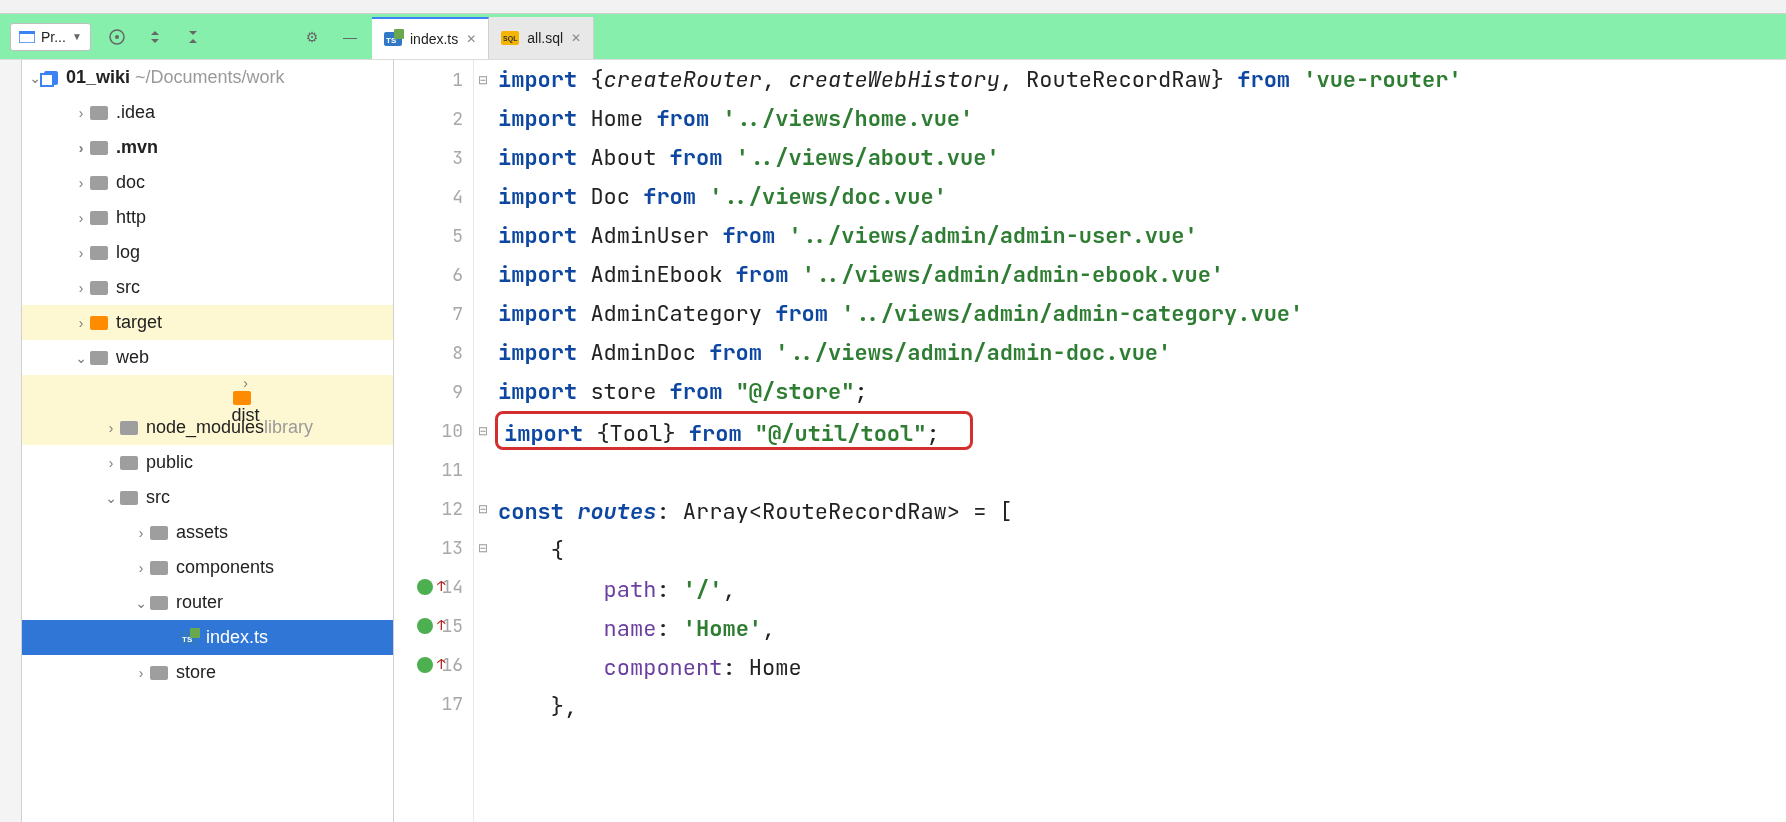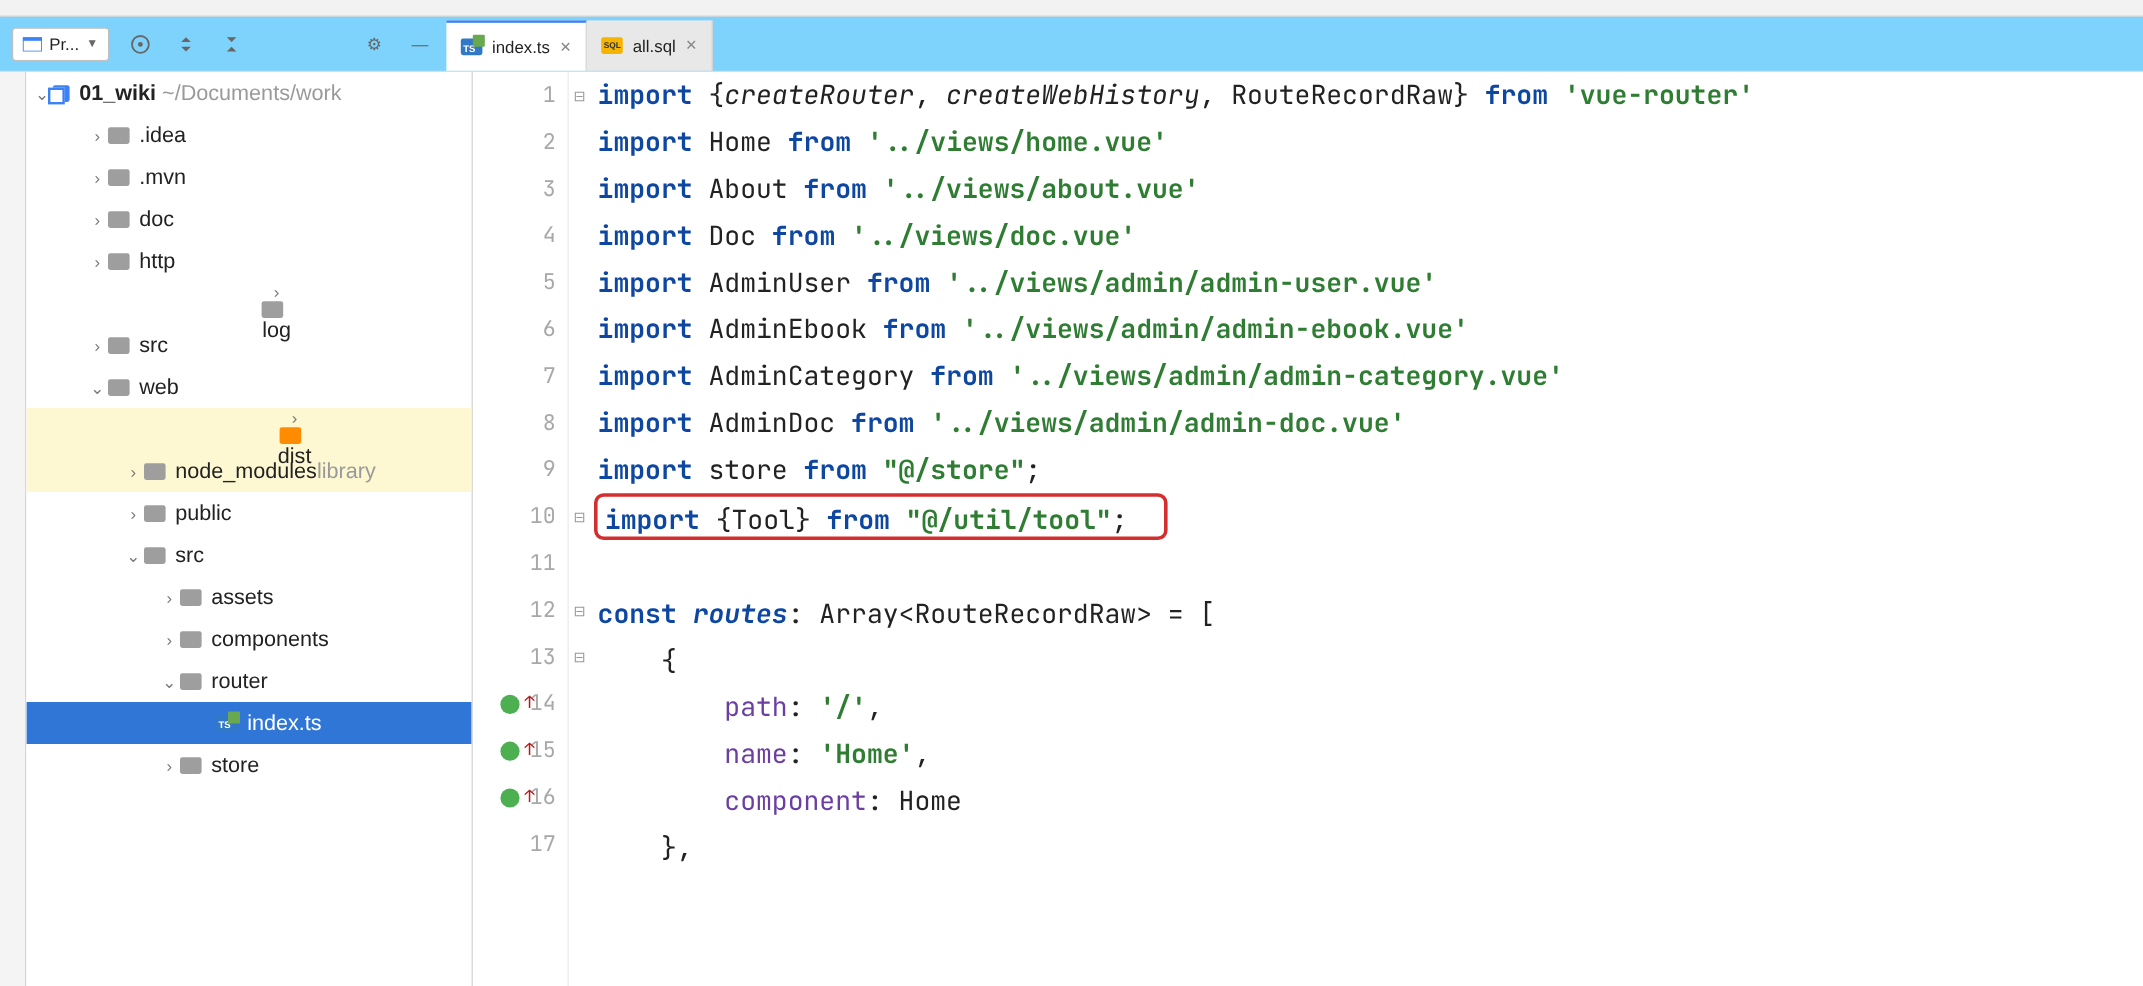--- a/index.html
+++ b/index.html
@@ -1,19 +1,19 @@
 <!DOCTYPE html>
 <html><head>
 <meta charset="utf-8">
 <style>
 * { box-sizing: border-box; margin: 0; padding: 0; }
 html, body { width: 1786px; height: 822px; font-family: "Segoe UI", Arial, sans-serif; font-size: 14px; background: #fff; color: #222; overflow: hidden; }
 .root { display: flex; flex-direction: column; height: 100%; }
 .topbar { height: 14px; background: #f2f2f2; border-bottom: 1px solid #d0d0d0; }
-.tool-row { display: flex; align-items: center; height: 46px; background: #7dd3fc; border-bottom: 1px solid #dcdcdc; }
+.tool-row { display: flex; align-items: center; height: 46px; background: #86efac; border-bottom: 1px solid #dcdcdc; }
 .proj-tools { display: flex; align-items: center; gap: 14px; padding: 0 10px; flex: 0 0 372px; }
 .proj-sel { display: flex; align-items: center; gap: 6px; background: #fff; border: 1px solid #c0c0c0; border-radius: 3px; padding: 2px 8px; height: 28px; }
 .proj-sel .chev { font-size: 10px; color: #666; }
 .tool-icon { width: 24px; height: 24px; display: flex; align-items: center; justify-content: center; color: #666; cursor: pointer; }
 .editor-tabs { display: flex; align-items: flex-end; height: 100%; margin-left: 0; }
 .etab { display: flex; align-items: center; gap: 8px; padding: 8px 12px; height: 42px; border-right: 1px solid #d0d0d0; background: #e8e8e8; cursor: pointer; }
 .etab.active { background: #fff; border-top: 2px solid #3b82f6; }
 .etab .close { font-size: 12px; color: #888; }
 .ts-ico { width: 18px; height: 14px; background: #3178c6; color: #fff; font-size: 8px; font-weight: bold; display: flex; align-items: flex-end; justify-content: flex-start; padding: 1px 2px; border-radius: 2px; position: relative; }
 .ts-ico::before { content: ""; position: absolute; top: -3px; right: -2px; width: 10px; height: 10px; background: #6aa84f; border-radius: 1px; }
@@ -112,44 +112,49 @@
         <b>01_wiki</b>
         <span>&nbsp;</span>
         <span class="muted">~/Documents/work</span>
       </div>
       <div id="tree-items">
           <div class="tree-row" style="padding-left: 50px;">
             <span class="arrow collapsed"></span>
             <span class="folder-ico"></span>
             <span>.idea</span>
           </div>
-          <div class="tree-row" style="padding-left: 50px;">
+          <div class="tree-row" style="padding-left: 50px; font-weight: bold;">
             <span class="arrow collapsed"></span>
             <span class="folder-ico"></span>
             <span>.mvn</span>
           </div>
           <div class="tree-row" style="padding-left: 50px;">
             <span class="arrow collapsed"></span>
             <span class="folder-ico"></span>
             <span>doc</span>
           </div>
           <div class="tree-row" style="padding-left: 50px;">
             <span class="arrow collapsed"></span>
             <span class="folder-ico"></span>
             <span>http</span>
           </div>
-          <div class="tree-row" style="padding-left: 50px; flex-direction: column;">
+          <div class="tree-row" style="padding-left: 50px;">
             <span class="arrow collapsed"></span>
             <span class="folder-ico"></span>
             <span>log</span>
           </div>
           <div class="tree-row" style="padding-left: 50px;">
             <span class="arrow collapsed"></span>
             <span class="folder-ico"></span>
             <span>src</span>
+          </div>
+          <div class="tree-row hl-yellow" style="padding-left: 50px;">
+            <span class="arrow collapsed"></span>
+            <span class="folder-ico orange"></span>
+            <span>target</span>
           </div>
           <div class="tree-row" style="padding-left: 50px;">
             <span class="arrow expanded"></span>
             <span class="folder-ico"></span>
             <span>web</span>
           </div>
           <div class="tree-row hl-yellow" style="padding-left: 80px; flex-direction: column;">
             <span class="arrow collapsed"></span>
             <span class="folder-ico orange"></span>
             <span>dist</span>

